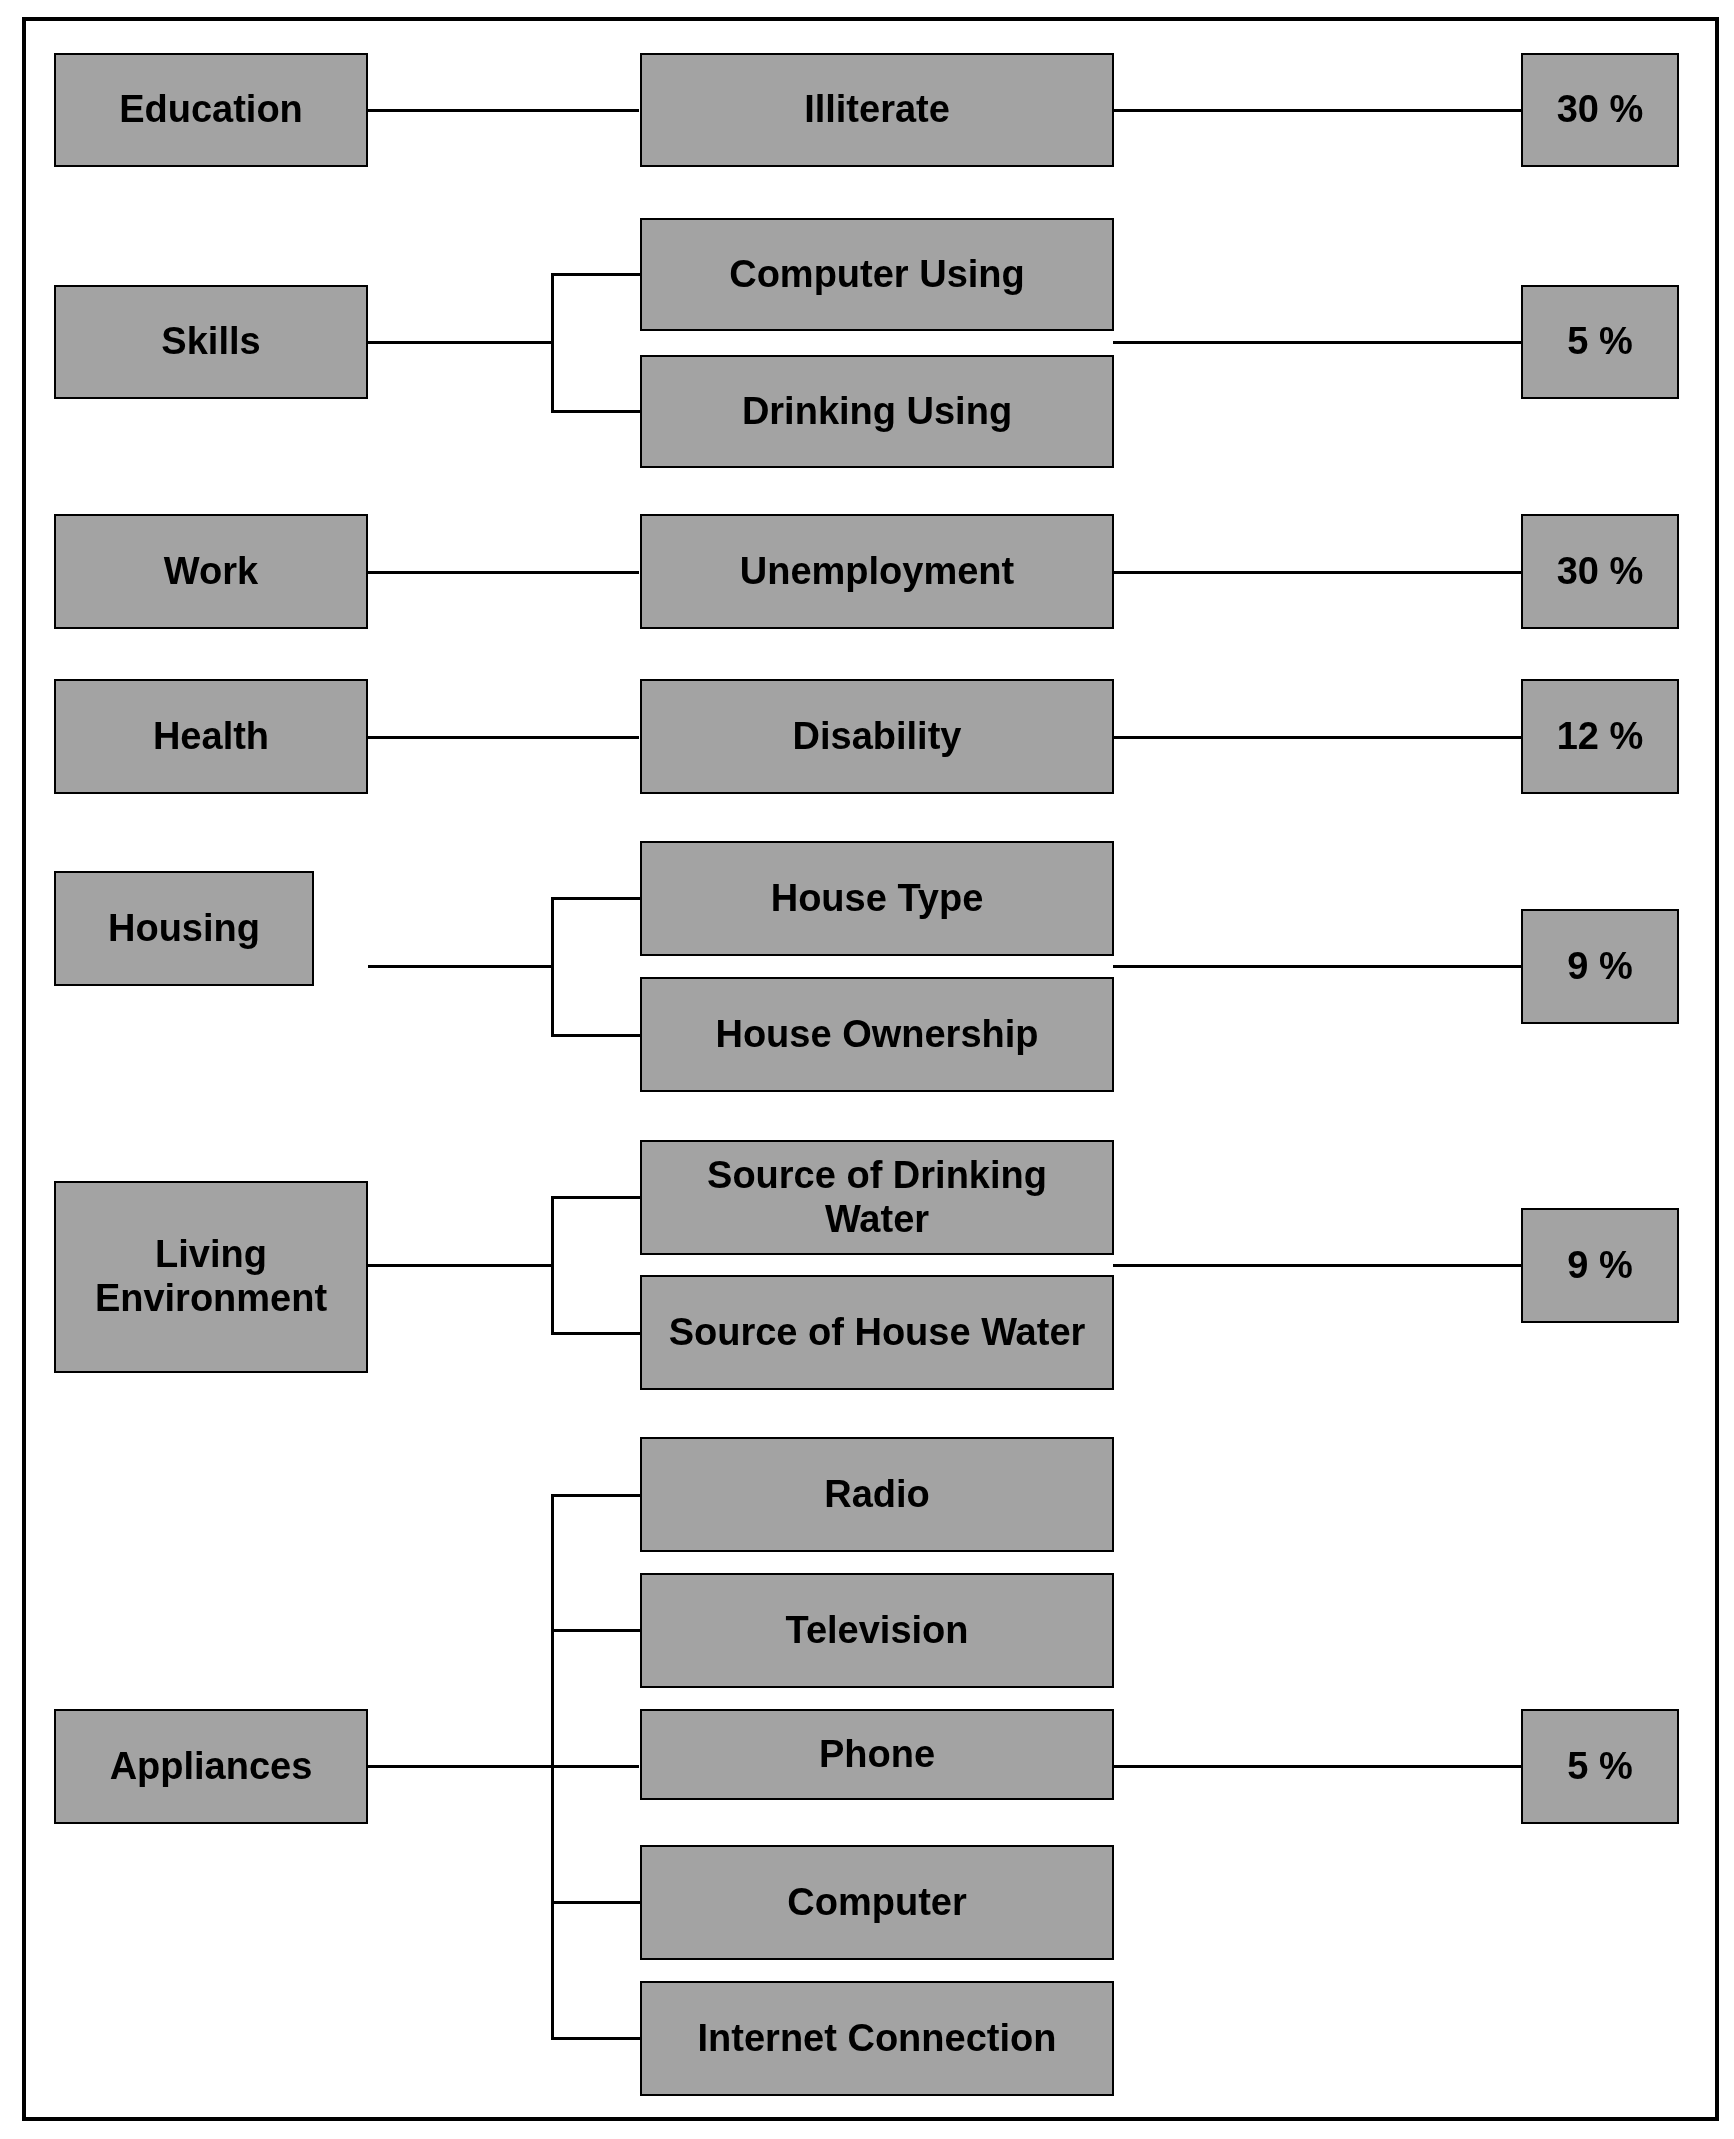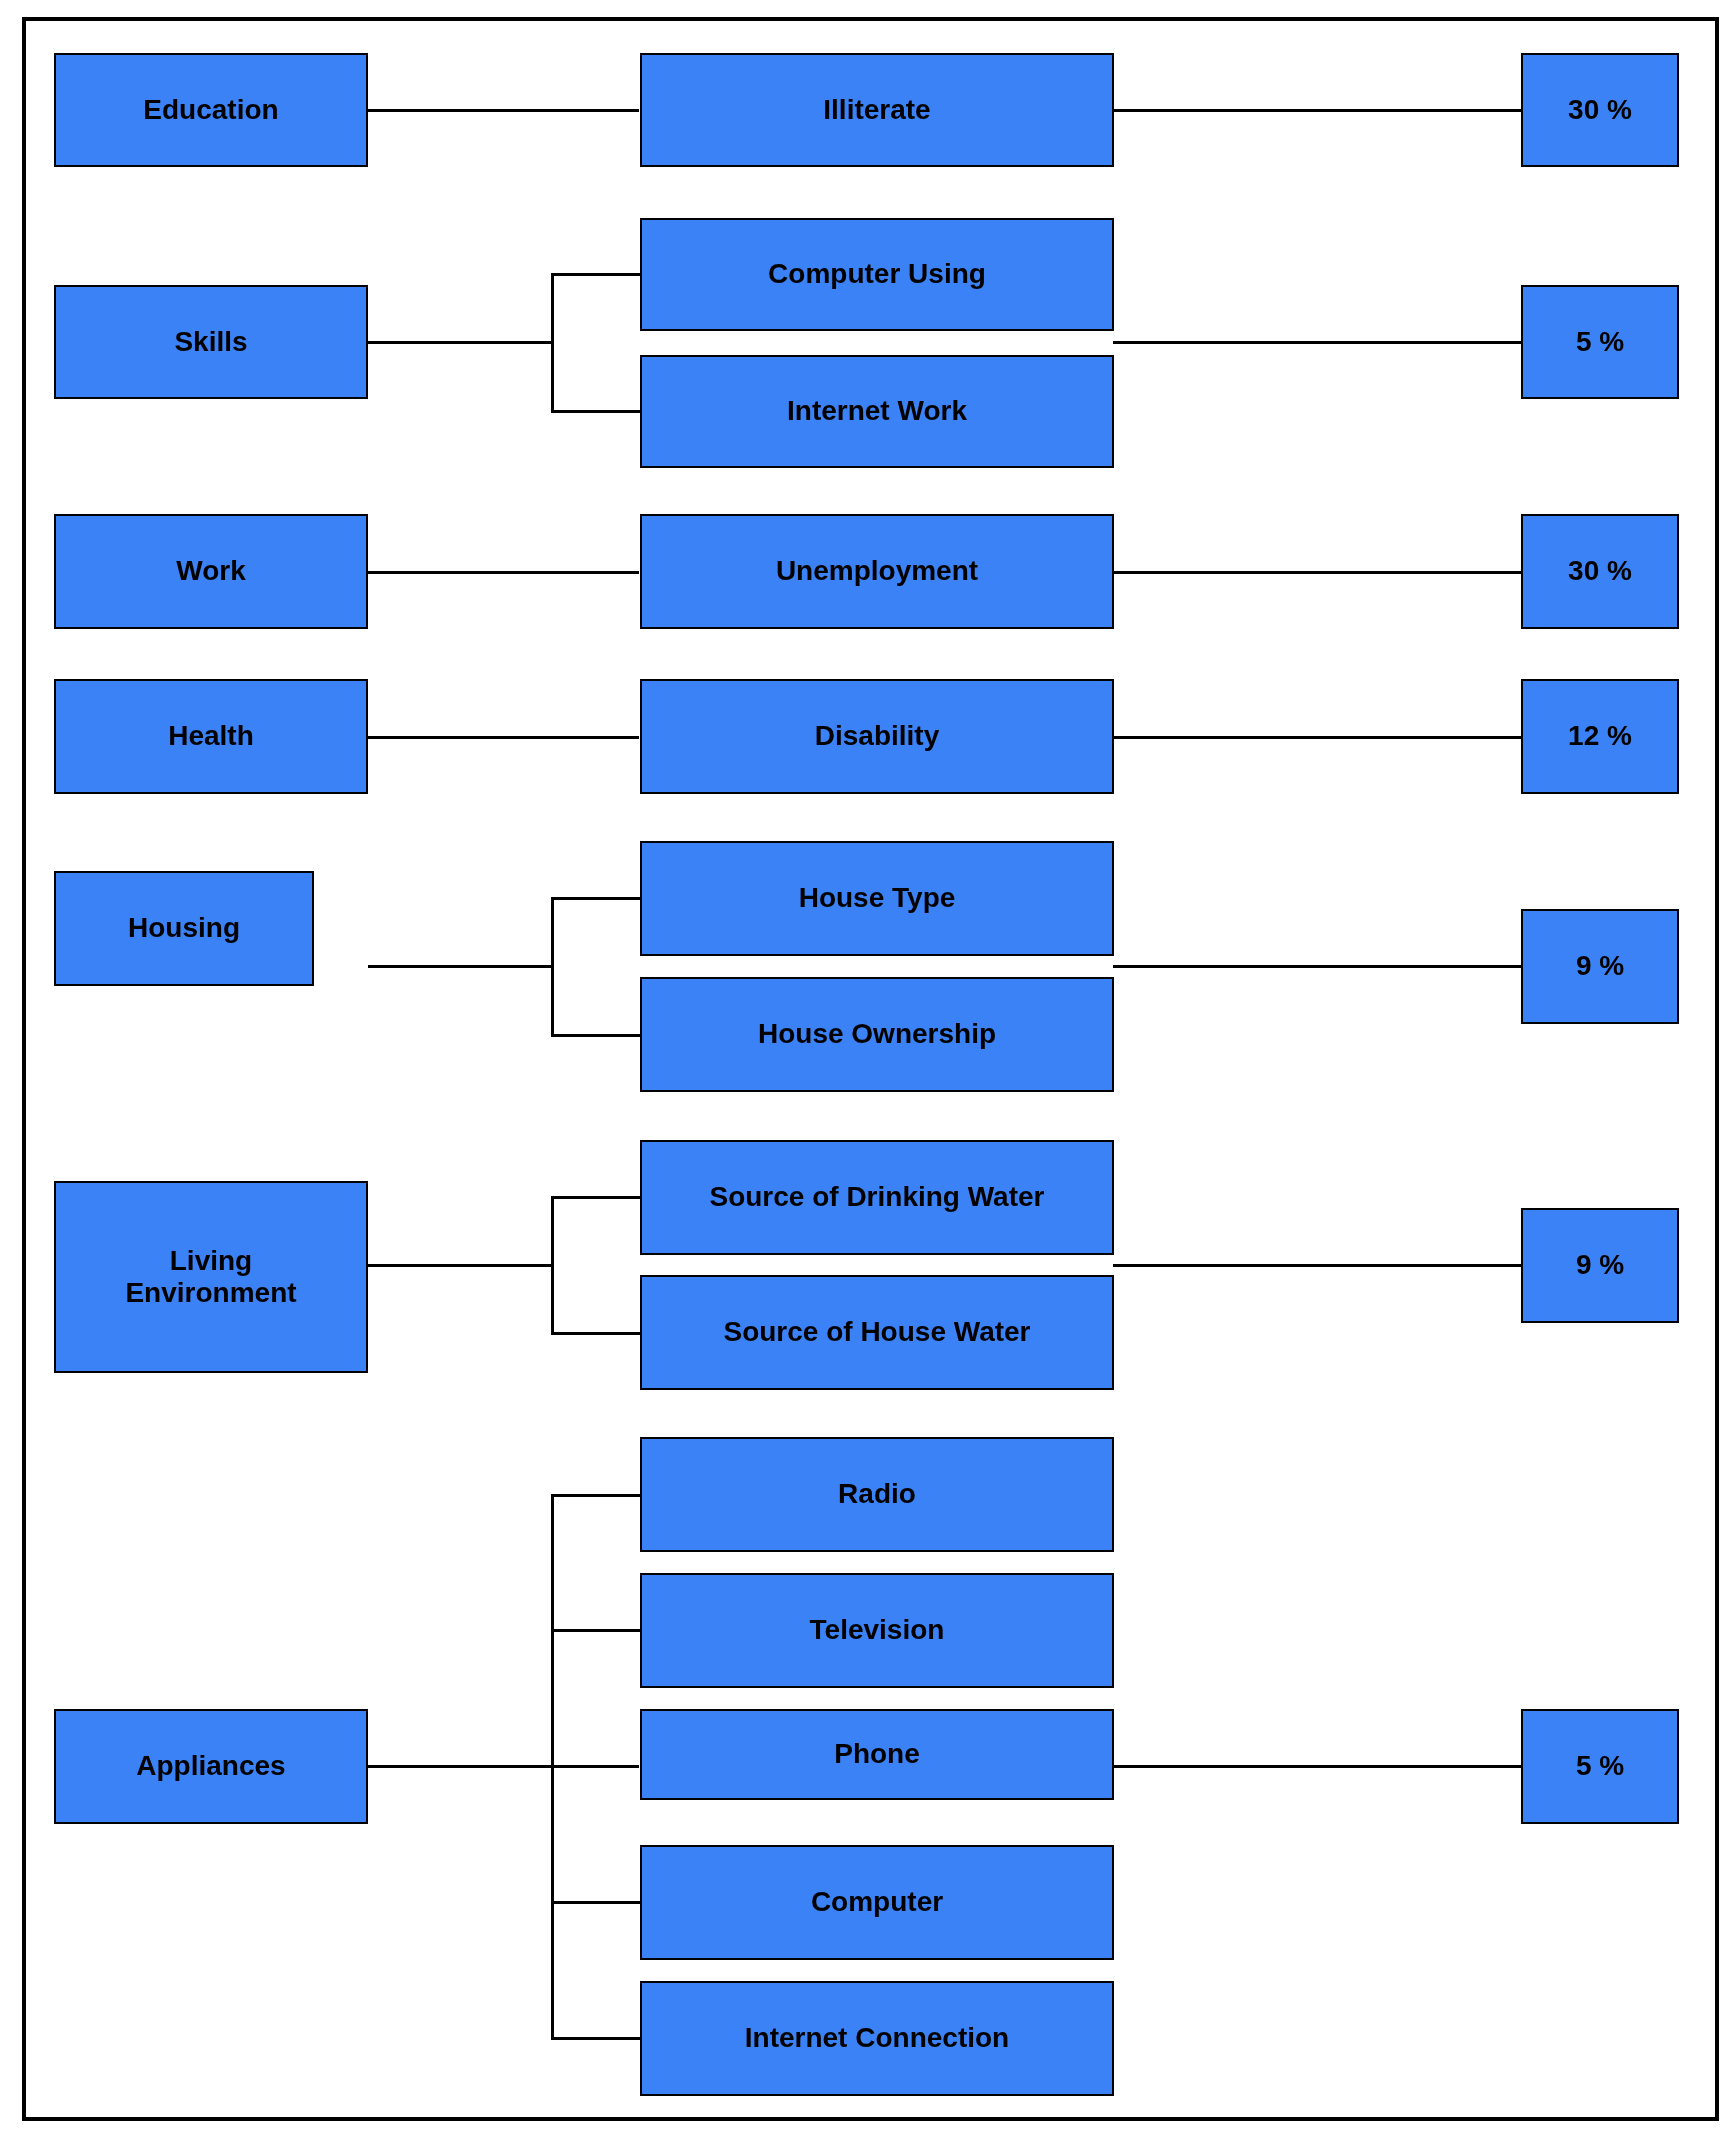--- a/index.html
+++ b/index.html
@@ -23,26 +23,26 @@
     width: 1697px;
     height: 2104px;
     border: 4.7px solid #000000;
     box-sizing: border-box;
     background: transparent;
   }
   .box {
     position: absolute;
     box-sizing: border-box;
     border: 2.6px solid #000000;
-    background: #3b82f6;
+    background: #a3a3a3;
     display: flex;
     align-items: center;
     justify-content: center;
     text-align: center;
-    font-size: 28px;
+    font-size: 38px;
     line-height: 1.15;
     z-index: 2;
   }
   .cat  { padding: 0 28.5px; }
   .item { padding: 0 10.4px; }
   .val  { padding: 0 5.2px; text-align: right; }
   .hline {
     position: absolute;
     height: 2.6px;
     background: #000000;
@@ -63,21 +63,21 @@
   <div class="frame"></div>
 
   <div class="box cat" style="left:54px;  top:53px; width:314px; height:114px">Education</div>
   <div class="box item" style="left:640px; top:53px; width:474px; height:114px">Illiterate</div>
   <div class="box val" style="left:1521px; top:53px; width:158px; height:114px">30 %</div>
   <div class="hline" style="left:368px;  top:109px; width:271px"></div>
   <div class="hline" style="left:1113px; top:109px; width:410px"></div>
 
   <div class="box cat" style="left:54px;  top:285px; width:314px; height:114px">Skills</div>
   <div class="box item" style="left:640px; top:218px; width:474px; height:113px">Computer Using</div>
-  <div class="box item" style="left:640px; top:355px; width:474px; height:113px">Internet Work</div>
+  <div class="box item" style="left:640px; top:355px; width:474px; height:113px">Drinking Using</div>
   <div class="box val" style="left:1521px; top:285px; width:158px; height:114px">5 %</div>
   <div class="hline" style="left:368px;  top:341px; width:185px"></div>
   <div class="vline" style="left:551px; top:273px; height:139px"></div>
   <div class="hline" style="left:551px; top:273px; width:91px"></div>
   <div class="hline" style="left:551px; top:410px; width:91px"></div>
   <div class="hline" style="left:1113px; top:341px; width:410px"></div>
 
   <div class="box cat" style="left:54px;  top:514px; width:314px; height:115px">Work</div>
   <div class="box item" style="left:640px; top:514px; width:474px; height:115px">Unemployment</div>
   <div class="box val" style="left:1521px; top:514px; width:158px; height:115px">30 %</div>

